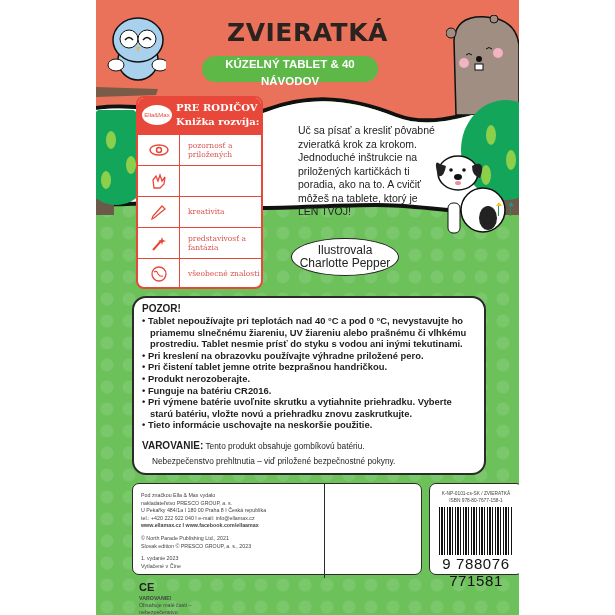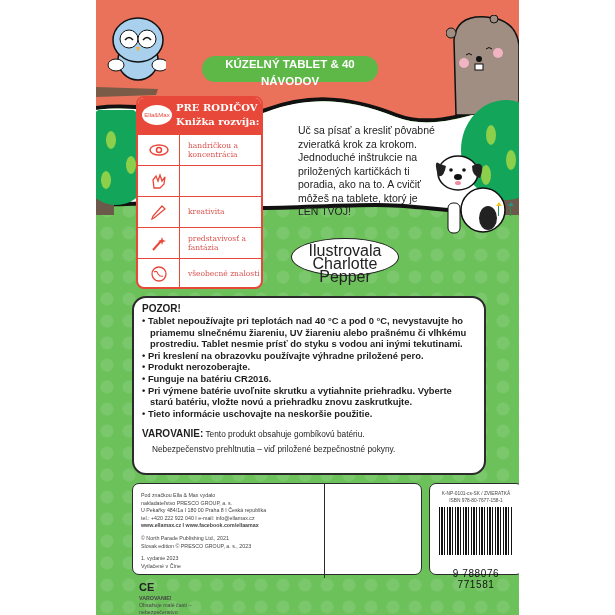--- a/index.html
+++ b/index.html
@@ -28,21 +28,21 @@
   .parent-row { display: flex; height: 31px; border-top: 1.5px solid #e8483a; }
   .parent-row:first-of-type { border-top: none; }
   .row-icon { width: 42px; border-right: 1.5px solid #e8483a; display: flex; align-items: center; justify-content: center; color: #e8483a; font-size: 14px; }
   .row-text { flex: 1; padding-left: 8px; display: flex; align-items: center; color: #d9534f; font-family: "DejaVu Serif", serif; font-size: 7.5px; line-height: 9.5px; }
 
   
   .desc { position: absolute; left: 202px; top: 124px; width: 140px; font-size: 10.5px; line-height: 13.5px; color: #222; font-family: "Liberation Sans", sans-serif; }
 
   
   .bubble { position: absolute; left: 195px; top: 238px; width: 108px; height: 38px; background: #fff; border: 1.5px solid #222;
-            border-radius: 50%; text-align: center; font-size: 16px; line-height: 13px; padding-top: 5px; color: #222; }
+            border-radius: 50%; text-align: center; font-size: 12px; line-height: 13px; padding-top: 5px; color: #222; }
 
   
   .warn { position: absolute; left: 36px; top: 296px; width: 354px; height: 179px; background: #fff; border: 2px solid #2b2b2b; border-radius: 14px;
           padding: 5px 8px; font-family: "Liberation Sans", sans-serif; color: #1e1e1e; }
   .warn-title { font-weight: bold; font-size: 10px; margin-bottom: 1px; }
   .warn ul { list-style: none; }
   .warn li { font-size: 9.4px; line-height: 11.6px; padding-left: 8px; text-indent: -8px; font-weight: bold; }
   .warn li::before { content: "• "; }
   .warn-varovanie { margin-top: 5px; font-size: 8.3px; line-height: 20px; }
   .warn-varovanie b { font-size: 10px; }
@@ -52,21 +52,21 @@
   .imprint { position: absolute; left: 36px; top: 483px; width: 290px; height: 92px; background: #fff; border: 1.5px solid #2b2b2b; border-radius: 7px; display: flex; flex-direction: column; }
   .imprint-left { width: 192px; padding: 8px 8px; font-size: 5.3px; line-height: 7.6px; color: #444; border-right: 1px solid #2b2b2b; }
   .imprint-right { flex: 1; padding: 6px 6px; font-size: 5.3px; line-height: 7px; color: #444; }
   .gap { height: 5px; }
   .ce { font-size: 11px; font-weight: bold; color: #222; margin-bottom: 4px; }
 
   
   .barcode-box { position: absolute; left: 333px; top: 483px; width: 94px; height: 92px; background: #fff; border: 1.5px solid #2b2b2b; border-radius: 7px; padding: 6px 5px; text-align: center; }
   .bc-line { font-size: 4.8px; line-height: 7px; color: #444; }
   .bars { height: 48px; margin: 3px 4px 0; background: repeating-linear-gradient(90deg, #111 0 1px, #fff 1px 2px, #111 2px 4px, #fff 4px 5px, #111 5px 6px, #fff 6px 8px); }
-  .bc-num { font-size: 10px; letter-spacing: 0.6px; color: #111; margin-top: 13px; font-family: "Liberation Sans", sans-serif; }
+  .bc-num { font-size: 15px; letter-spacing: 0.6px; color: #111; margin-top: 0; font-family: "Liberation Sans", sans-serif; }
   .art { position: absolute; }
 </style>
 </head>
 <body>
 
 <div class="cover">
   <div class="grass"></div>
 
   <svg class="art" style="left:0;top:0" width="423" height="300">
     <path d="M0,0 H423 V100 C380,110 340,130 300,115 C250,95 210,95 170,110 C120,128 60,100 0,108 Z" fill="#ea725a"></path>
@@ -128,38 +128,39 @@
       <ellipse cx="30" cy="35" rx="3" ry="2" fill="#f28ca0"></ellipse>
   </svg>
 
   <svg class="art" style="left:396px;top:200px" width="27" height="20">
     <path d="M4,6 l3,-4 l3,4 z" fill="#f3c623"></path>
       <rect x="6" y="6" width="1" height="10" fill="#2a8f4a"></rect>
     <path d="M16,6 l3,-4 l3,4 z" fill="#2a8f8a"></path>
       <rect x="18" y="6" width="1" height="10" fill="#2a8f4a"></rect>
   </svg>
 
+  <div class="title">ZVIERATKÁ</div>
   <div class="subtitle">KÚZELNÝ TABLET &amp; 40 NÁVODOV</div>
 
   <div class="parent-box">
     <div class="parent-head">
       <div class="brand">Ella&amp;Max</div>
       <div class="parent-title">
         <div>PRE RODIČOV</div>
         <div>Knižka rozvíja:</div>
       </div>
     </div>
     <div class="parent-row">
       <div class="row-icon">
         <svg width="20" height="12">
             <ellipse cx="10" cy="6" rx="9" ry="5" fill="none" stroke="#e8483a" stroke-width="1.5"></ellipse>
             <circle cx="10" cy="6" r="2.5" fill="none" stroke="#e8483a" stroke-width="1.5"></circle>
           </svg>
       </div>
-      <div class="row-text">handričkou a koncentrácia</div>
+      <div class="row-text">pozornosť a priložených</div>
     </div>
     <div class="parent-row">
       <div class="row-icon">
         <svg width="18" height="18">
             <path d="M4,16 L3,8 L6,4 L8,9 L10,3 L12,9 L15,5 L14,12 L10,16 Z" fill="none" stroke="#e8483a" stroke-width="1.3"></path>
           </svg>
       </div>
     </div>
     <div class="parent-row">
       <div class="row-icon">
@@ -194,20 +195,21 @@
   <div class="bubble">
     <div>Ilustrovala</div>
     <div>Charlotte Pepper</div>
   </div>
 
   <div class="warn">
     <div class="warn-title">POZOR!</div>
     <ul>
       <li>Tablet nepoužívajte pri teplotách nad 40 °C a pod 0 °C, nevystavujte ho priamemu slnečnému žiareniu, UV žiareniu alebo prašnému či vlhkému prostrediu. Tablet nesmie prísť do styku s vodou ani inými tekutinami.</li>
       <li>Pri kreslení na obrazovku používajte výhradne priložené pero.</li>
+      <li>Pri čistení tablet jemne otrite bezprašnou handričkou.</li>
       <li>Produkt nerozoberajte.</li>
       <li>Funguje na batériu CR2016.</li>
       <li>Pri výmene batérie uvoľnite skrutku a vytiahnite priehradku. Vyberte starú batériu, vložte novú a priehradku znovu zaskrutkujte.</li>
       <li>Tieto informácie uschovajte na neskoršie použitie.</li>
     </ul>
     <div class="warn-varovanie">
       <b>VAROVANIE:</b>
       <span>Tento produkt obsahuje gombíkovú batériu.</span>
     </div>
     <div class="warn-line2">Nebezpečenstvo prehltnutia – viď priložené bezpečnostné pokyny.</div>

